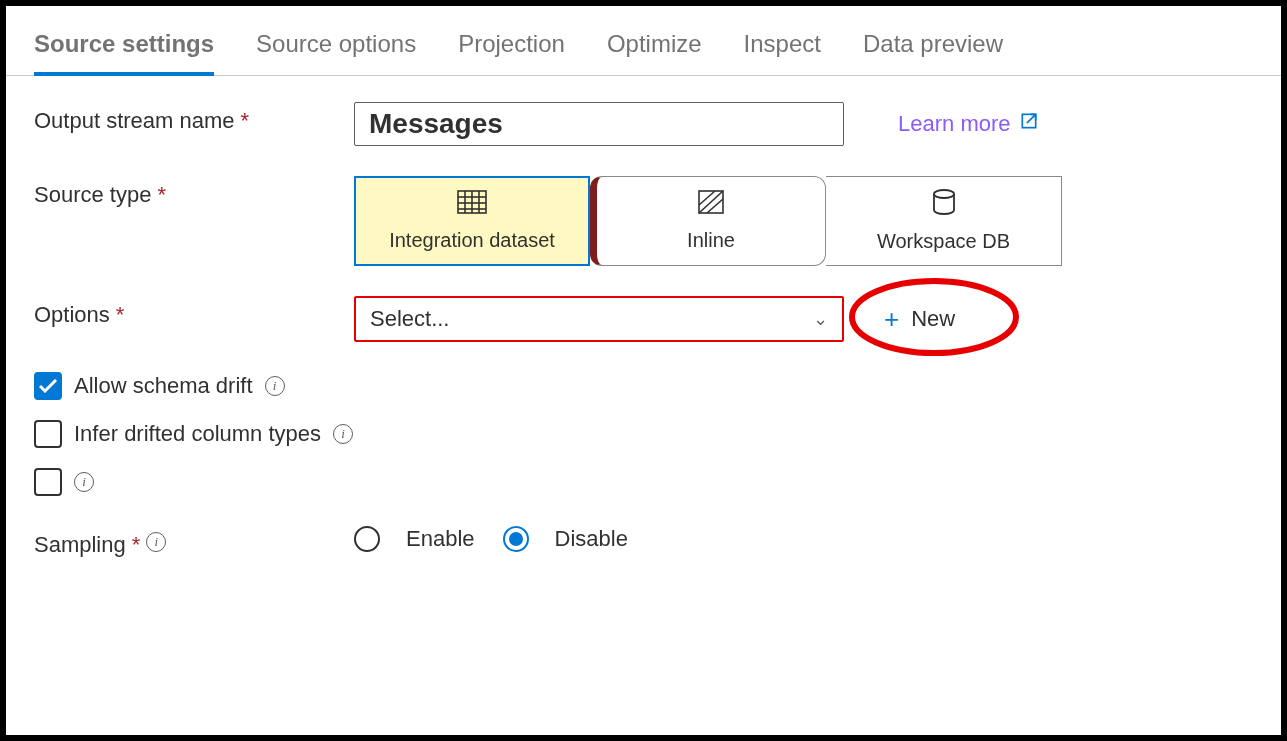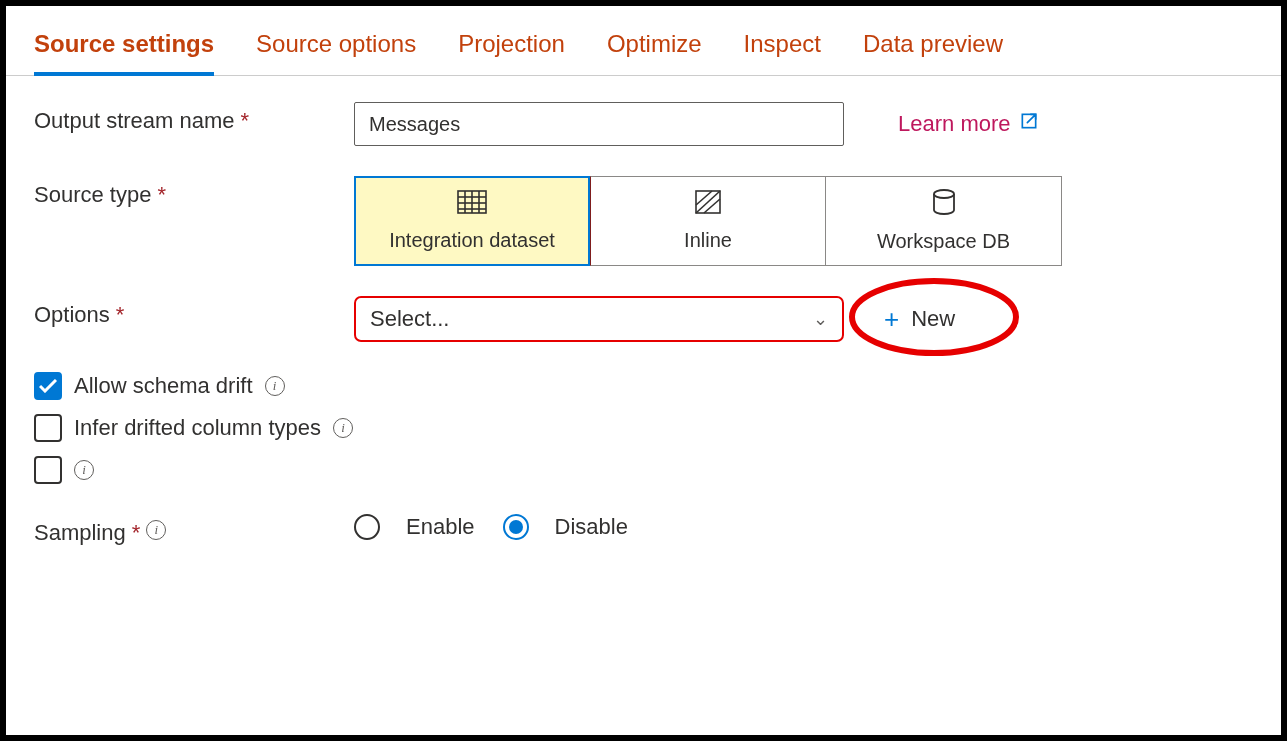--- a/index.html
+++ b/index.html
@@ -13,21 +13,21 @@
       color: #323130;
     }
     .tabs {
       display: flex;
       gap: 42px;
       padding: 24px 28px 0 28px;
       border-bottom: 1px solid #ccc;
     }
     .tab {
       font-size: 24px;
-      color: #c2410c;
+      color: #737373;
       padding-bottom: 14px;
       cursor: pointer;
       font-weight: 400;
     }
     .tab.active {
       font-weight: 600;
       border-bottom: 4px solid #0078d4;
       margin-bottom: -1px;
     }
     .form {
@@ -46,25 +46,26 @@
       gap: 6px;
     }
     .req { color: #a4262c; }
     .field { flex: 1; display: flex; align-items: center; gap: 30px; }
     .text-input {
       width: 490px;
       height: 44px;
       border: 1px solid #605e5c;
       border-radius: 2px;
       padding: 0 14px;
-      font-size: 20px;
+      font-size: 28px;
       color: #323130;
+      font-weight: bold;
     }
     .learn-link {
-      color: #be185d;
+      color: #8b5cf6;
       font-size: 22px;
       display: inline-flex;
       align-items: center;
       gap: 8px;
       cursor: pointer;
       margin-left: 24px;
     }
     .card-group {
       display: flex;
     }
@@ -78,26 +79,26 @@
       justify-content: center;
       gap: 10px;
       cursor: pointer;
       font-size: 20px;
     }
     .card + .card { border-left: none; }
     .card.selected {
       border: 2px solid #0078d4;
       background: #fef9c3;
     }
-    .card.selected + .card { border-left: 1px solid #7f1d1d; }
+    .card.selected + .card { border-left: 7px solid #7f1d1d; border-radius: 12px; }
     .select-box {
       width: 490px;
       height: 46px;
       border: 2px solid #e60000;
-      border-radius: 7px;
+      border-radius: 2px;
       padding: 0 14px;
       font-size: 22px;
       color: #323130;
       display: flex;
       align-items: center;
       justify-content: space-between;
       cursor: pointer;
     }
     .chev { font-size: 18px; color: #605e5c; }
     .new-btn {
@@ -112,21 +113,21 @@
     }
     .plus-icon { color: #0078d4; font-size: 26px; font-weight: 300; }
     .circle-annot {
       position: absolute;
       left: -30px;
       top: -26px;
       width: 180px;
       height: 86px;
       pointer-events: none;
     }
-    .opts-col { display: flex; flex-direction: column; gap: 14px; text-align: right; }
+    .opts-col { display: flex; flex-direction: column; gap: 20px; text-align: right; }
     .chk-row { display: flex; align-items: center; gap: 12px; font-size: 22px; }
     .chk {
       width: 28px; height: 28px;
       border: 2px solid #323130;
       border-radius: 4px;
       display: inline-flex;
       align-items: center;
       justify-content: center;
       cursor: pointer;
     }

